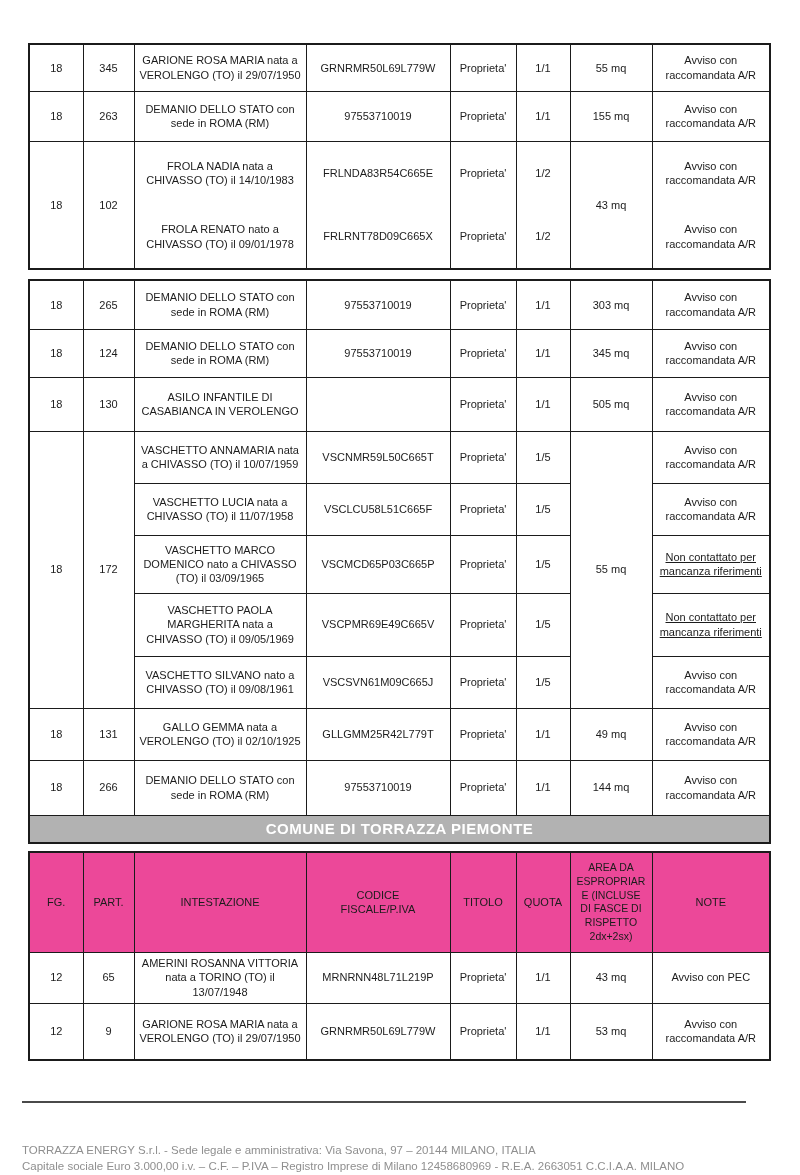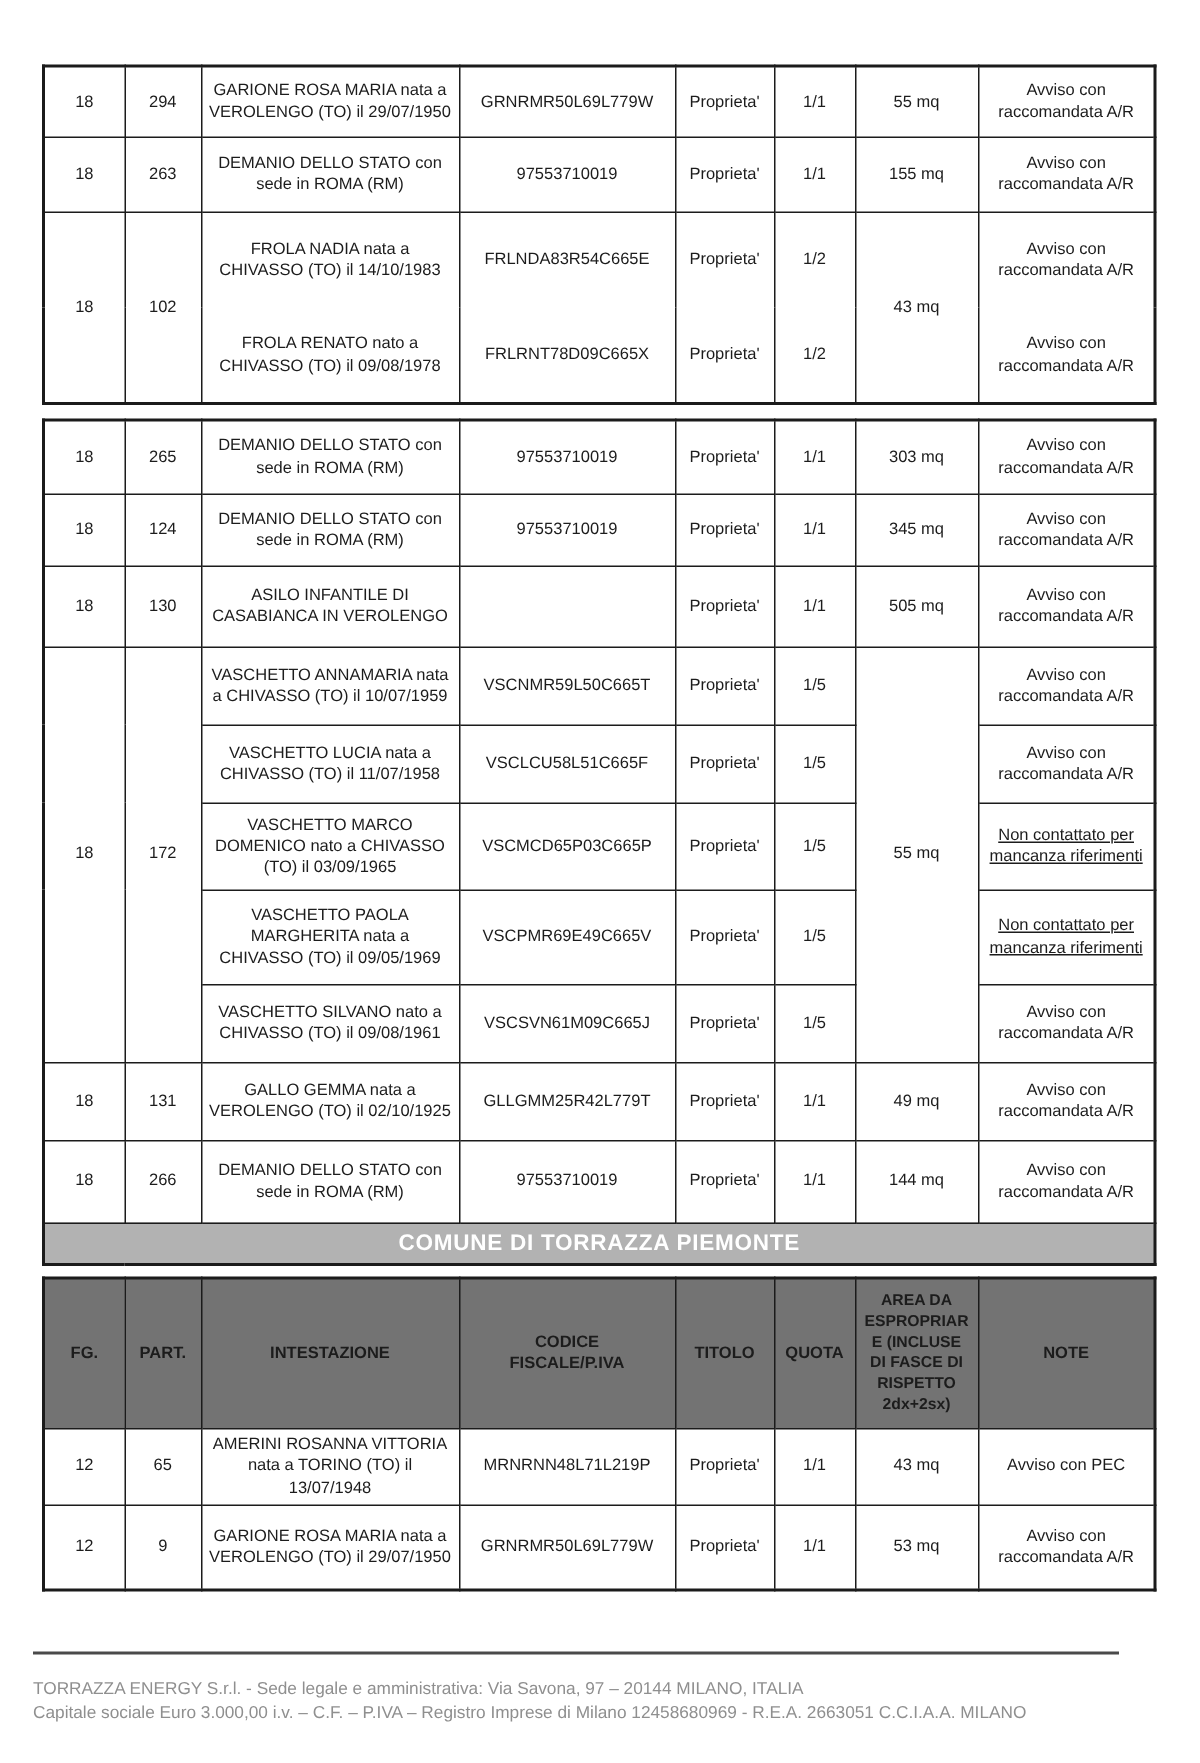--- a/index.html
+++ b/index.html
@@ -9,26 +9,26 @@
   table{border-collapse:collapse;table-layout:fixed;width:741px;border:2px solid #1b1b1b;}
   .gap9{margin-top:9px;}
   .gap7{margin-top:7px;}
   td,th{border:1px solid #1b1b1b;text-align:center;vertical-align:middle;
         font-size:11px;line-height:1.3;padding:2px 4px;font-weight:400;
         overflow-wrap:break-word;word-break:break-word;}
   .no-b{border-bottom-style:hidden;}
   .u{text-decoration:underline;}
   .banner-td{background:#b2b2b2;color:#ffffff;font-weight:700;font-size:15px;
              letter-spacing:.5px;padding:3px 0;}
-  .hdr td{background:#737373;font-weight:700;}
+  .hdr td{background:#ec4899;font-weight:400;}
   .th-codice{padding:0 22px;}
   .th-area{font-size:10.5px;padding:0 5px;}
   .footer{position:absolute;left:22px;top:1101px;width:724px;border-top:2px solid #4a4a4a;}
   .footer p{margin:0;color:#8f8f8f;font-size:11.5px;line-height:1.35;}
-  .footer p:first-child{margin-top:16px;}
+  .footer p:first-child{margin-top:40px;}
 </style>
 </head>
 <body>
 
 <div class="page">
   <div class="doc">
 
     <table>
       <colgroup>
         <col style="width:54px">
@@ -36,21 +36,21 @@
           <col style="width:172px">
           <col style="width:144px">
         <col style="width:66px">
           <col style="width:54px">
           <col style="width:82px">
           <col style="width:118px">
       </colgroup>
       <tbody>
           <tr style="height:47px">
         <td>18</td>
-        <td>294</td>
+        <td>345</td>
         <td>GARIONE ROSA MARIA nata a VEROLENGO (TO) il 29/07/1950</td>
         <td>GRNRMR50L69L779W</td>
         <td>Proprieta'</td>
         <td>1/1</td>
         <td>55 mq</td>
         <td>Avviso con raccomandata A/R</td>
       </tr>
       <tr style="height:50px">
         <td>18</td>
         <td>263</td>
@@ -65,21 +65,21 @@
         <td rowspan="2">18</td>
         <td rowspan="2">102</td>
         <td class="no-b">FROLA NADIA nata a CHIVASSO (TO) il 14/10/1983</td>
         <td class="no-b">FRLNDA83R54C665E</td>
         <td class="no-b">Proprieta'</td>
         <td class="no-b">1/2</td>
         <td rowspan="2">43 mq</td>
         <td class="no-b">Avviso con raccomandata A/R</td>
       </tr>
       <tr style="height:64px">
-        <td>FROLA RENATO nato a CHIVASSO (TO) il 09/08/1978</td>
+        <td>FROLA RENATO nato a CHIVASSO (TO) il 09/01/1978</td>
         <td>FRLRNT78D09C665X</td>
         <td>Proprieta'</td>
         <td>1/2</td>
         <td>Avviso con raccomandata A/R</td>
       </tr>
     </tbody>
       </table>
 
     <table class="gap9">
       <colgroup>

